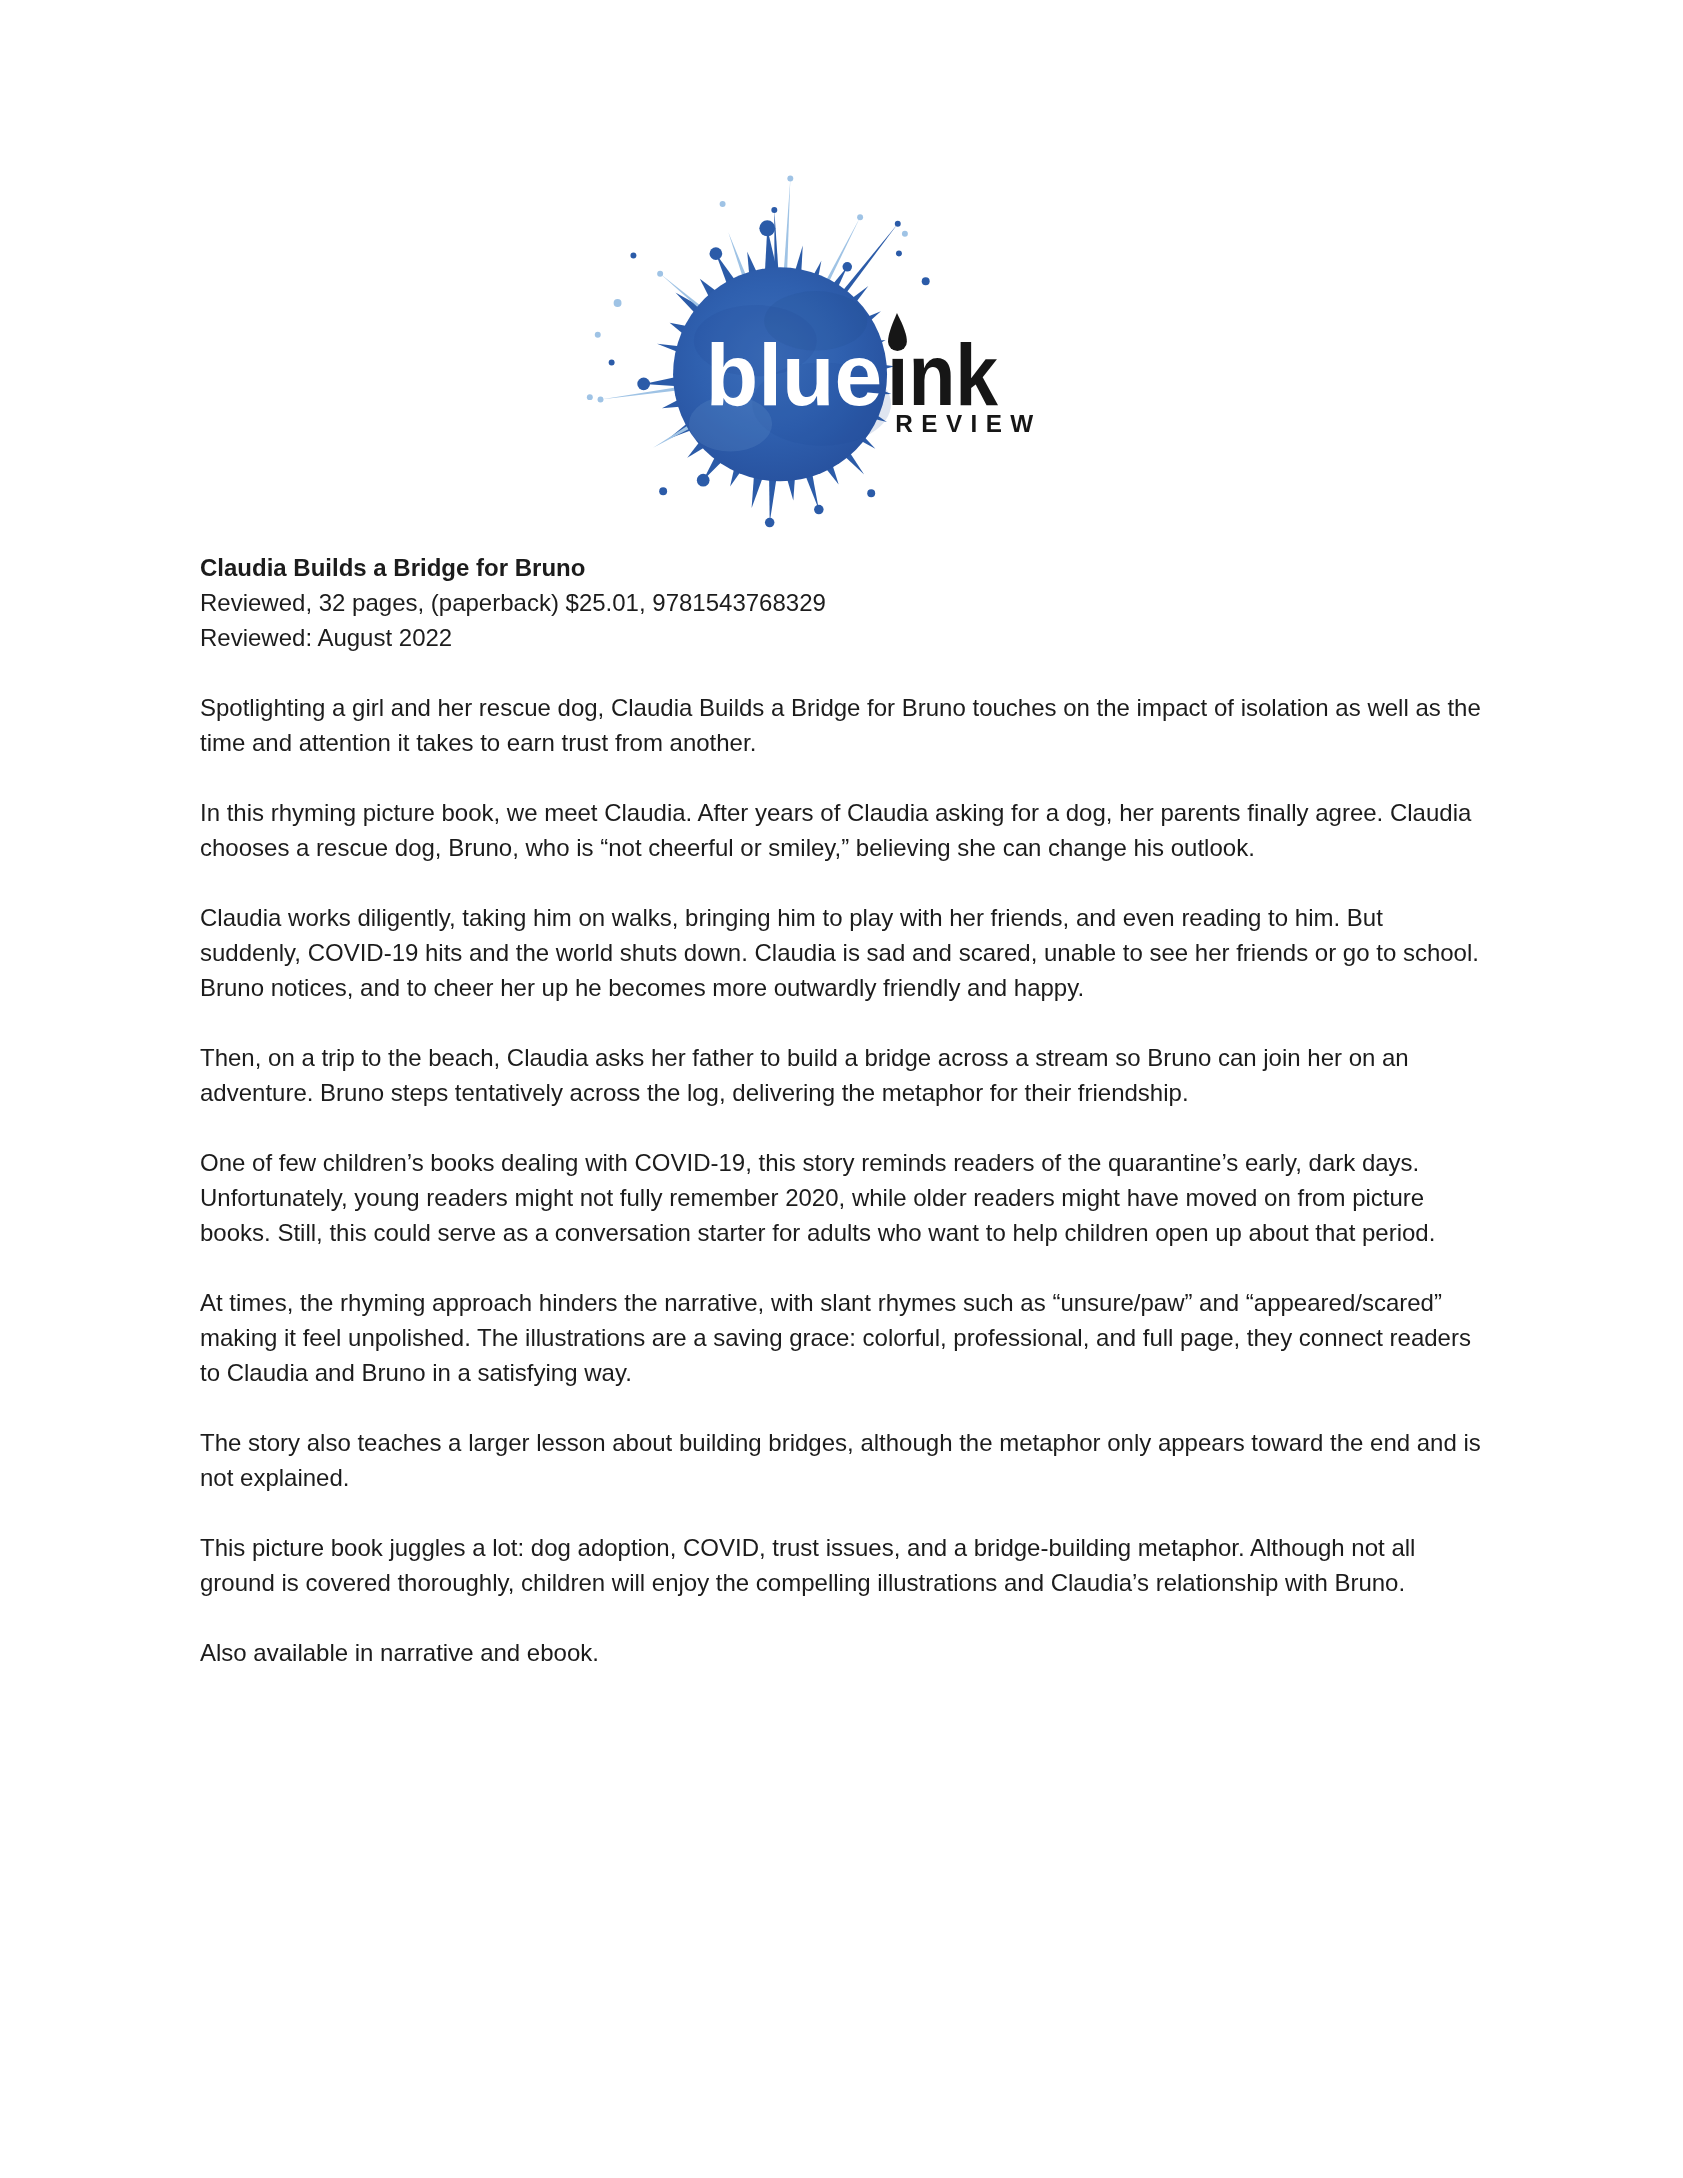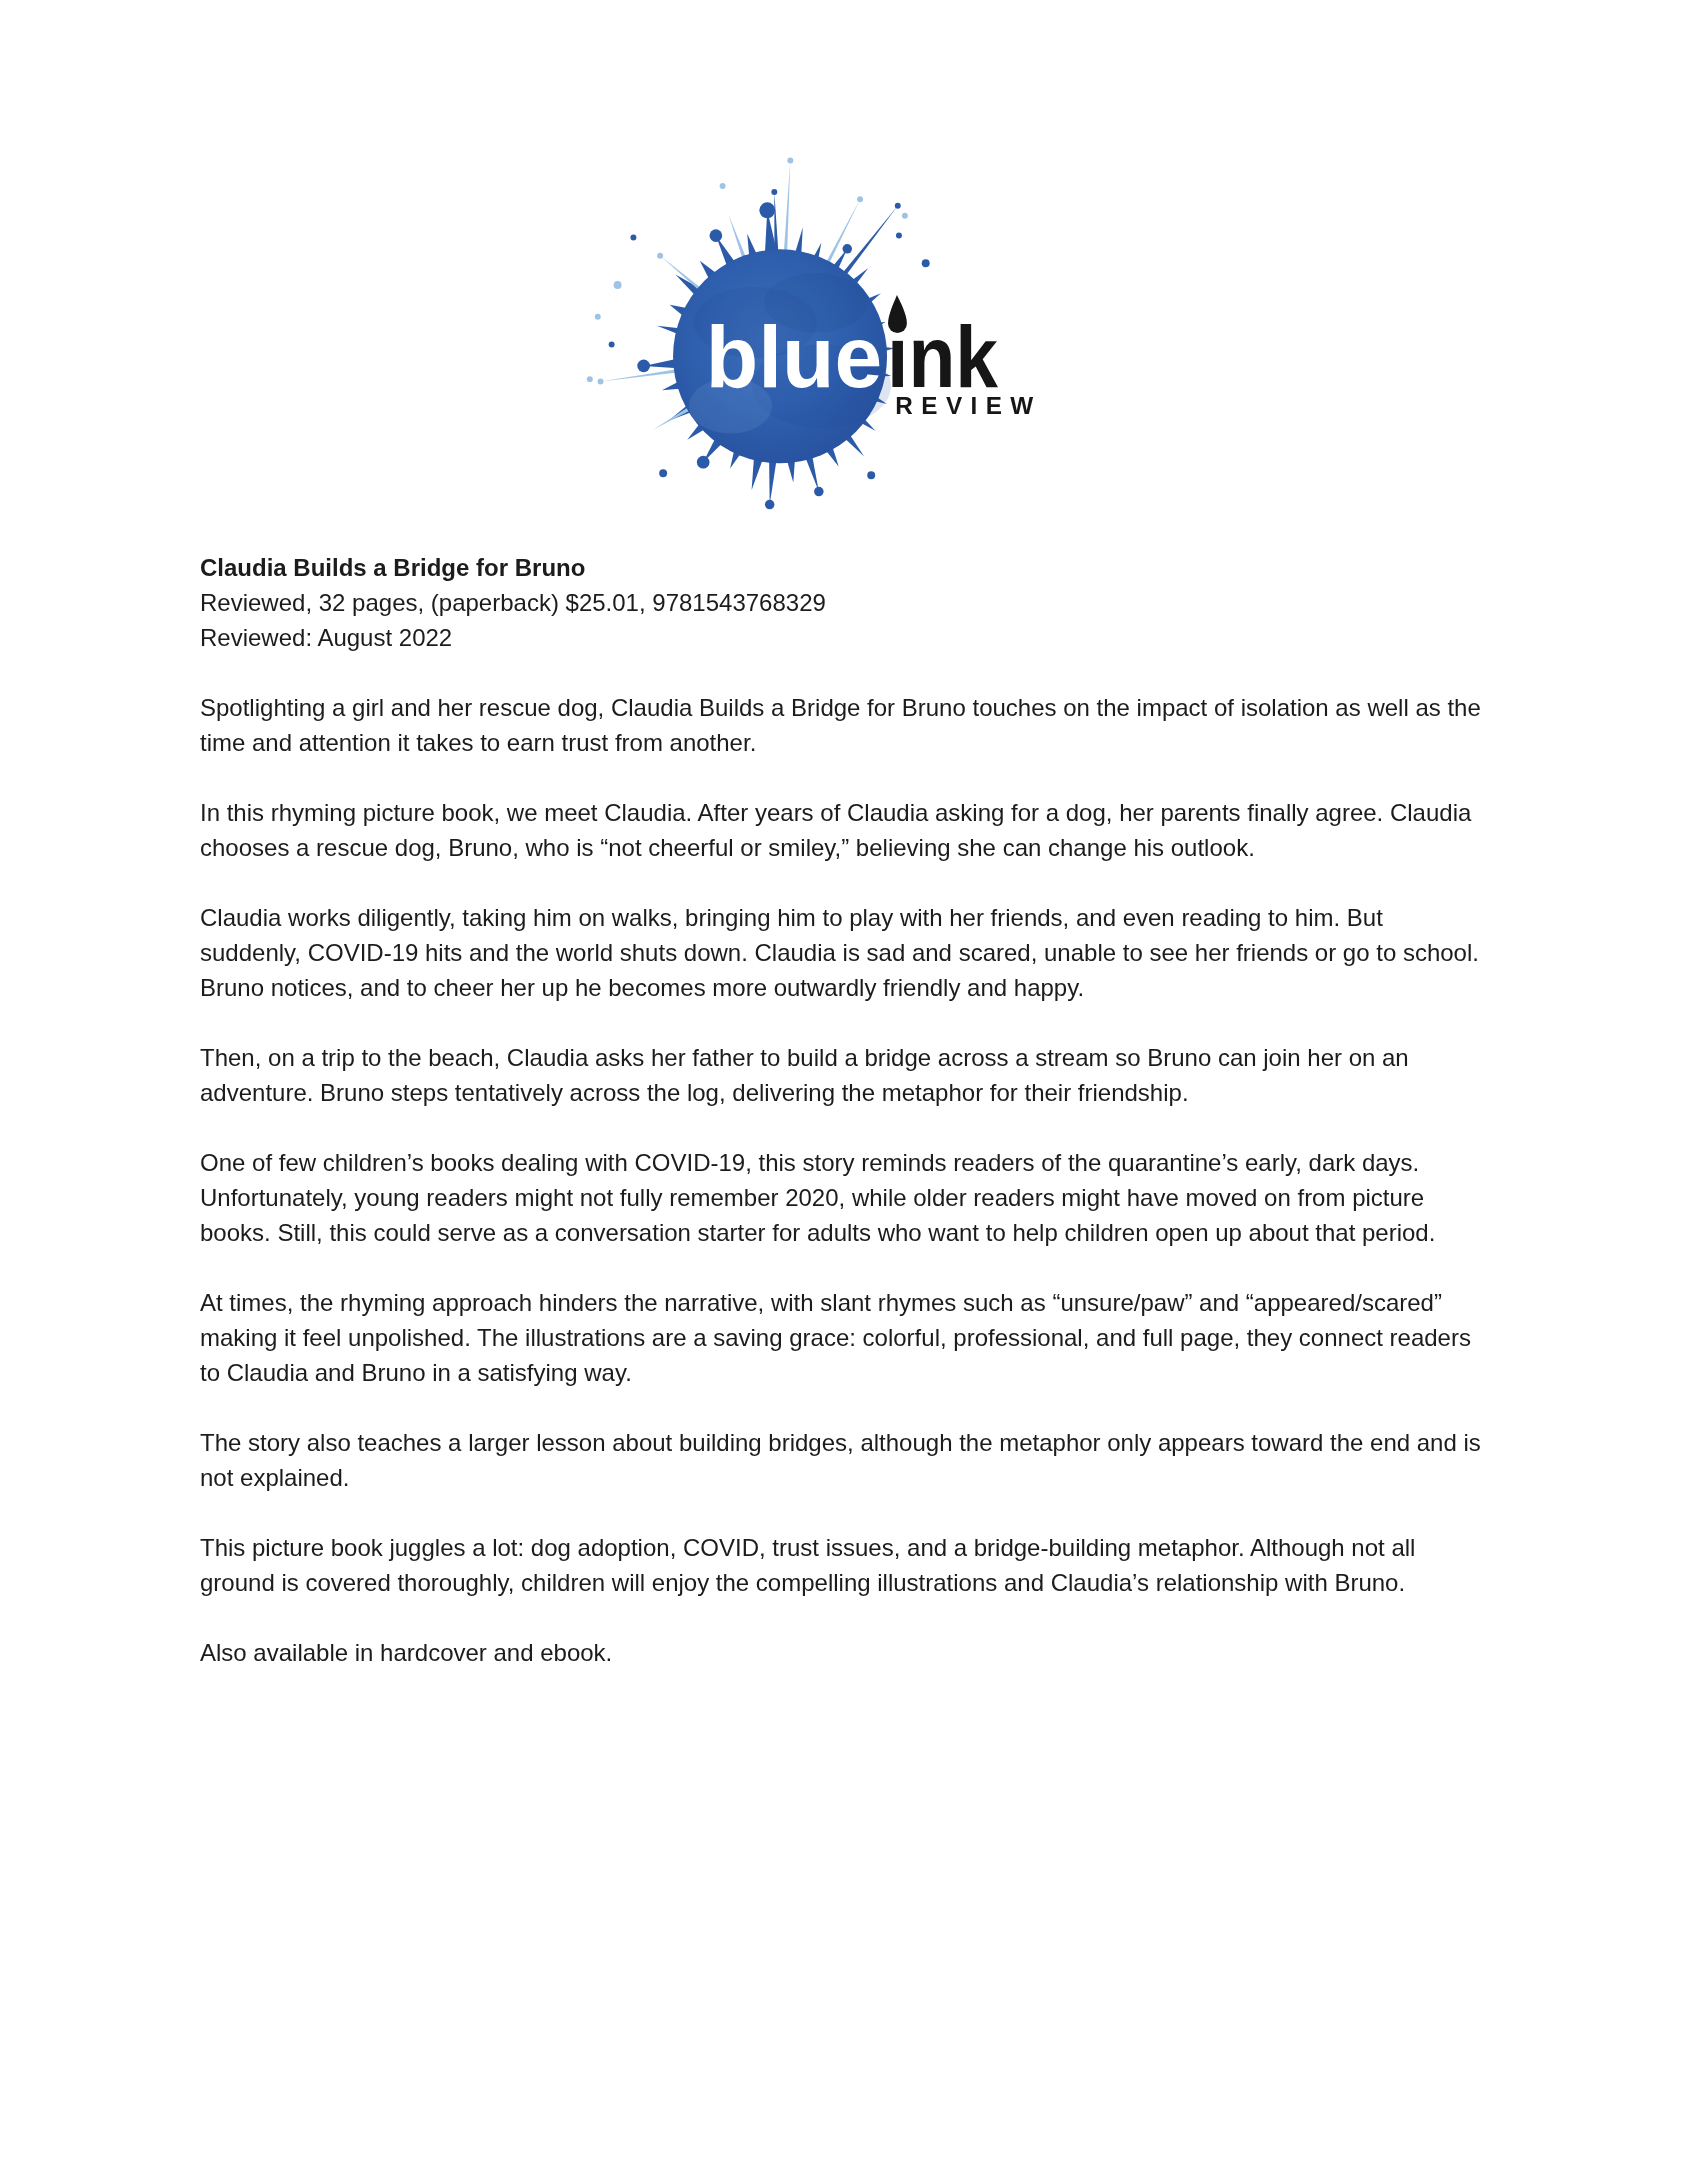--- a/index.html
+++ b/index.html
@@ -8,21 +8,21 @@
     width:1683px;
     height:2178px;
     background:#ffffff;
     overflow:hidden;
     font-family:"Liberation Sans","DejaVu Sans",sans-serif;
     color:#1c1c1c;
   }
   .logo-wrap{
     position:absolute;
     left:572px;
-    top:176px;
+    top:194px;
     width:535px;
     height:327px;
   }
   .logo-wrap svg{overflow:visible;display:block;}
   .logo-word{
     font-family:"Liberation Sans","DejaVu Sans",sans-serif;
     font-weight:bold;
   }
   .content{
     position:absolute;
@@ -140,18 +140,18 @@
 
     <div id="review-body">
         <p><span>Spotlighting a girl and her rescue dog, </span><span class="it">Claudia Builds a Bridge for Bruno</span><span> touches on the impact of isolation as well as the time and attention it takes to earn trust from another.</span></p>
         <p><span>In this rhyming picture book, we meet Claudia. After years of Claudia asking for a dog, her parents finally agree. Claudia chooses a rescue dog, Bruno, who is “not cheerful or smiley,” believing she can change his outlook.</span></p>
         <p><span>Claudia works diligently, taking him on walks, bringing him to play with her friends, and even reading to him. But suddenly, COVID-19 hits and the world shuts down. Claudia is sad and scared, unable to see her friends or go to school. Bruno notices, and to cheer her up he becomes more outwardly friendly and happy.</span></p>
         <p><span>Then, on a trip to the beach, Claudia asks her father to build a bridge across a stream so Bruno can join her on an adventure. Bruno steps tentatively across the log, delivering the metaphor for their friendship.</span></p>
         <p><span>One of few children’s books dealing with COVID-19, this story reminds readers of the quarantine’s early, dark days. Unfortunately, young readers might not fully remember 2020, while older readers might have moved on from picture books. Still, this could serve as a conversation starter for adults who want to help children open up about that period.</span></p>
         <p><span>At times, the rhyming approach hinders the narrative, with slant rhymes such as “unsure/paw” and “appeared/scared” making it feel unpolished. The illustrations are a saving grace: colorful, professional, and full page, they connect readers to Claudia and Bruno in a satisfying way.</span></p>
         <p><span>The story also teaches a larger lesson about building bridges, although the metaphor only appears toward the end and is not explained.</span></p>
         <p><span>This picture book juggles a lot: dog adoption, COVID, trust issues, and a bridge-building metaphor. Although not all ground is covered thoroughly, children will enjoy the compelling illustrations and Claudia’s relationship with Bruno.</span></p>
-        <p><span>Also available in hardcover and ebook.</span></p>
+        <p><span>Also available in narrative and ebook.</span></p>
       </div>
   </div>
 
 </div>
 
 
 </body></html>

